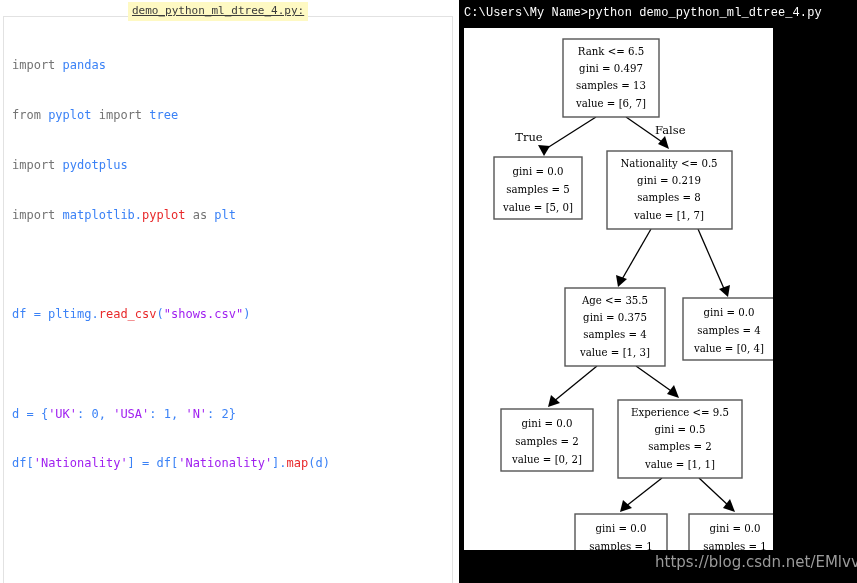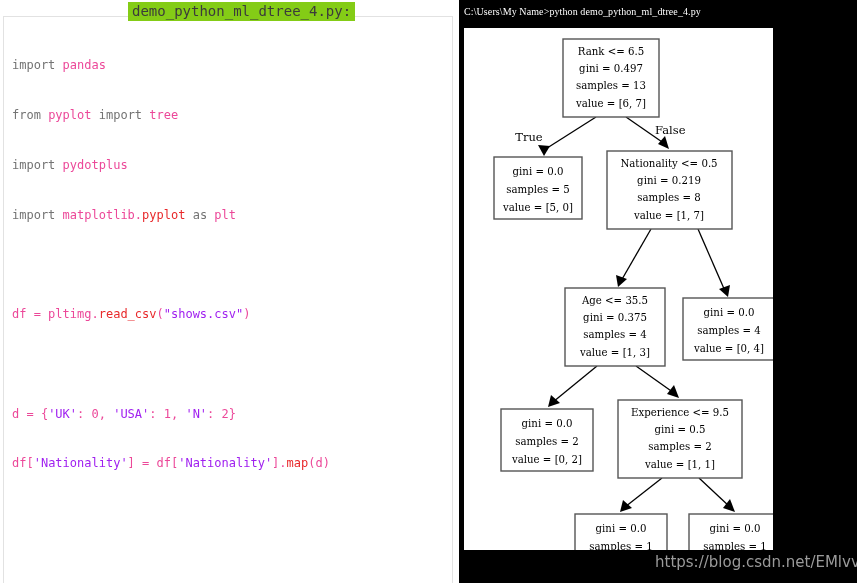--- a/index.html
+++ b/index.html
@@ -33,61 +33,62 @@
     height: 567px;
     background: #ffffff;
     border: 1px solid #e2e2e2;
     border-bottom: none;
     box-sizing: border-box;
   }
   #code-title {
     position: absolute;
     left: 128px;
     top: 2px;
-    background: #84cc16;
+    background: #fef9c3;
     color: #3b3b3b;
     font-family: "DejaVu Sans Mono", monospace;
-    font-size: 14px;
+    font-size: 11px;
     line-height: 16px;
     padding: 1px 4px 2px 4px;
     white-space: pre;
+    text-decoration: underline;
   }
   #code-body {
     position: absolute;
     left: 12px;
     top: 24px;
     font-family: "DejaVu Sans Mono", monospace;
     font-size: 12px;
     line-height: 16.6px;
     color: #000000;
     white-space: pre;
   }
   .code-line { white-space: pre; height: 16.6px; }
   .kw  { color: #737373; }  
   .fn  { color: #e8292b; }  
   .str { color: #a020f0; }  
-  .pl  { color: #ec4899; }
+  .pl  { color: #3b82f6; }
 
   
   #terminal {
     position: absolute;
     left: 459px;
     top: 0;
     width: 398px;
     height: 583px;
     background: #000000;
     overflow: hidden;
   }
   #terminal-prompt {
     position: absolute;
     left: 5px;
     top: 6px;
     color: #ffffff;
-    font-family: Liberation Serif, serif;
-    font-size: 10px;
+    font-family: Liberation Mono, monospace;
+    font-size: 12px;
     letter-spacing: 0.1px;
     white-space: pre;
   }
   #tree-figure {
     position: absolute;
     left: 5px;
     top: 28px;
     width: 309px;
     height: 522px;
     background: #ffffff;

